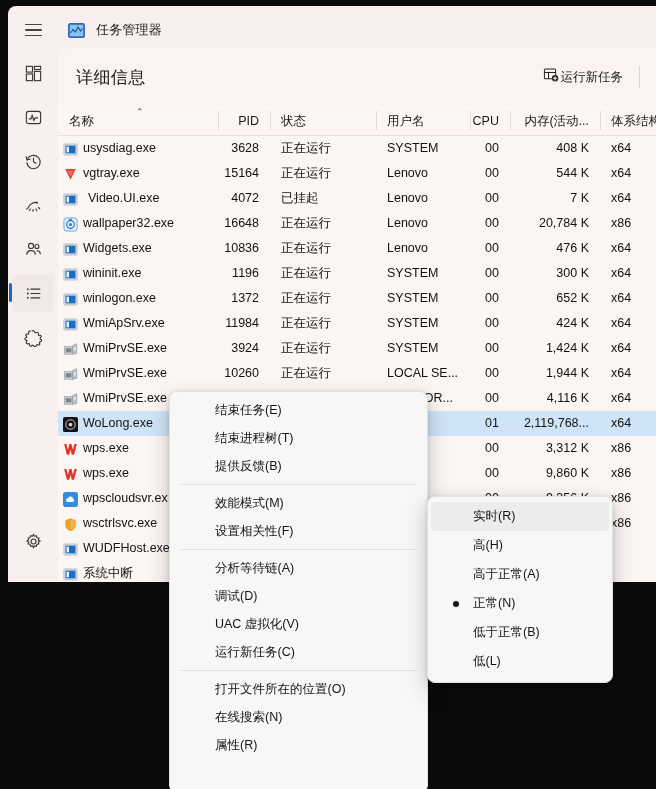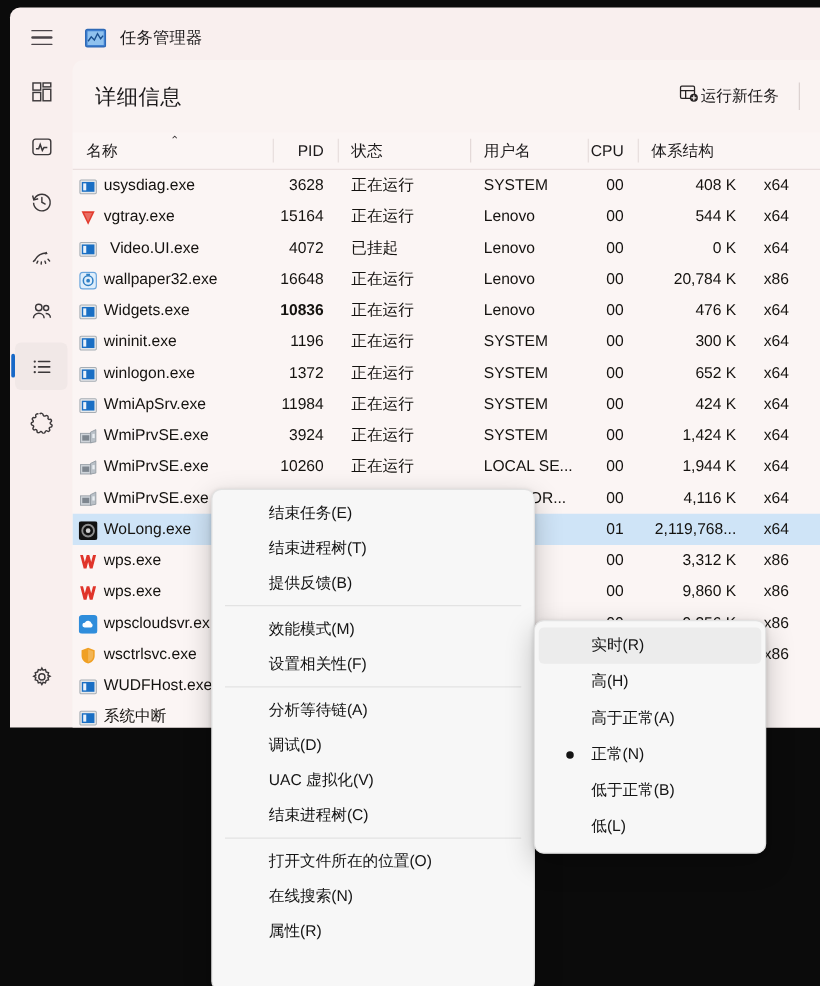--- a/index.html
+++ b/index.html
@@ -304,20 +304,23 @@
               </div>
               <div class="th" style="width: 106px; flex: 0 0 auto;">
                 <div class="th-inner">状态</div>
               </div>
               <div class="th" style="width: 94px; flex: 0 0 auto;">
                 <div class="th-inner">用户名</div>
               </div>
               <div class="th num" style="width: 40px; flex: 0 0 auto;">
                 <div class="th-inner">CPU</div>
               </div>
+              <div class="th num" style="width: 90px; flex: 0 0 auto;">
+                <div class="th-inner">内存(活动...</div>
+              </div>
               <div class="th" style="width: 64px; flex: 1 1 auto;">
                 <div class="th-inner">体系结构</div>
               </div>
             </div>
         <div class="tbody" id="tbody">
               <div class="row">
                 <div class="cell name" style="width: 160px; flex: 0 0 auto;">
                   <span class="ficon"><svg width="15" height="15" viewBox="0 0 16 16">
                       <rect x="1" y="2.2" width="14" height="11.6" rx="1" fill="#e8eaec" stroke="#a6adb4" stroke-width=".9"></rect>
                       <rect x="2.6" y="3.8" width="10.8" height="8.4" fill="#1a6fc4"></rect>
@@ -353,21 +356,21 @@
                       <rect x="1" y="2.2" width="14" height="11.6" rx="1" fill="#e8eaec" stroke="#a6adb4" stroke-width=".9"></rect>
                       <rect x="2.6" y="3.8" width="10.8" height="8.4" fill="#1a6fc4"></rect>
                       <rect x="3.8" y="5" width="2.6" height="6" fill="#e9f2fb"></rect>
                     </svg></span>
                   <span>Video.UI.exe</span>
                 </div>
                 <div class="cell num" style="width: 52px; flex: 0 0 auto;">4072</div>
                 <div class="cell text" style="width: 106px; flex: 0 0 auto;">已挂起</div>
                 <div class="cell text" style="width: 94px; flex: 0 0 auto;">Lenovo</div>
                 <div class="cell num" style="width: 40px; flex: 0 0 auto;">00</div>
-                <div class="cell num" style="width: 90px; flex: 0 0 auto;">0 K</div>
+                <div class="cell num" style="width: 90px; flex: 0 0 auto;">7 K</div>
                 <div class="cell arch" style="width: 64px; flex: 1 1 auto;">x64</div>
               </div>
               <div class="row">
                 <div class="cell name" style="width: 160px; flex: 0 0 auto;">
                   <span class="ficon"><svg width="15" height="15" viewBox="0 0 16 16">
                       <rect x="1" y="1" width="14" height="14" rx="2.5" fill="#dfeefb" stroke="#6aa6dd"></rect>
                       <circle cx="8" cy="8" r="4.1" fill="none" stroke="#2f7fc4" stroke-width="1.3"></circle>
                       <circle cx="8" cy="8" r="1.6" fill="#2f7fc4"></circle>
                       <rect x="6.4" y="2.1" width="3.2" height="1.6" fill="#2f7fc4"></rect>
                     </svg></span>
@@ -382,21 +385,21 @@
               </div>
               <div class="row">
                 <div class="cell name" style="width: 160px; flex: 0 0 auto;">
                   <span class="ficon"><svg width="15" height="15" viewBox="0 0 16 16">
                       <rect x="1" y="2.2" width="14" height="11.6" rx="1" fill="#e8eaec" stroke="#a6adb4" stroke-width=".9"></rect>
                       <rect x="2.6" y="3.8" width="10.8" height="8.4" fill="#1a6fc4"></rect>
                       <rect x="3.8" y="5" width="2.6" height="6" fill="#e9f2fb"></rect>
                     </svg></span>
                   <span>Widgets.exe</span>
                 </div>
-                <div class="cell num" style="width: 52px; flex: 0 0 auto; font-weight: bold;">10836</div>
+                <div class="cell num" style="width: 52px; flex: 0 0 auto;">10836</div>
                 <div class="cell text" style="width: 106px; flex: 0 0 auto;">正在运行</div>
                 <div class="cell text" style="width: 94px; flex: 0 0 auto;">Lenovo</div>
                 <div class="cell num" style="width: 40px; flex: 0 0 auto;">00</div>
                 <div class="cell num" style="width: 90px; flex: 0 0 auto;">476 K</div>
                 <div class="cell arch" style="width: 64px; flex: 1 1 auto;">x64</div>
               </div>
               <div class="row">
                 <div class="cell name" style="width: 160px; flex: 0 0 auto;">
                   <span class="ficon"><svg width="15" height="15" viewBox="0 0 16 16">
                       <rect x="1" y="2.2" width="14" height="11.6" rx="1" fill="#e8eaec" stroke="#a6adb4" stroke-width=".9"></rect>
@@ -630,21 +633,21 @@
       <div class="mi">
         <span>分析等待链(A)</span>
       </div>
       <div class="mi">
         <span>调试(D)</span>
       </div>
       <div class="mi">
         <span>UAC 虚拟化(V)</span>
       </div>
       <div class="mi">
-        <span>结束进程树(C)</span>
+        <span>运行新任务(C)</span>
       </div>
       <div class="msep"></div>
       <div class="mi">
         <span>打开文件所在的位置(O)</span>
       </div>
       <div class="mi">
         <span>在线搜索(N)</span>
       </div>
       <div class="mi">
         <span>属性(R)</span>

